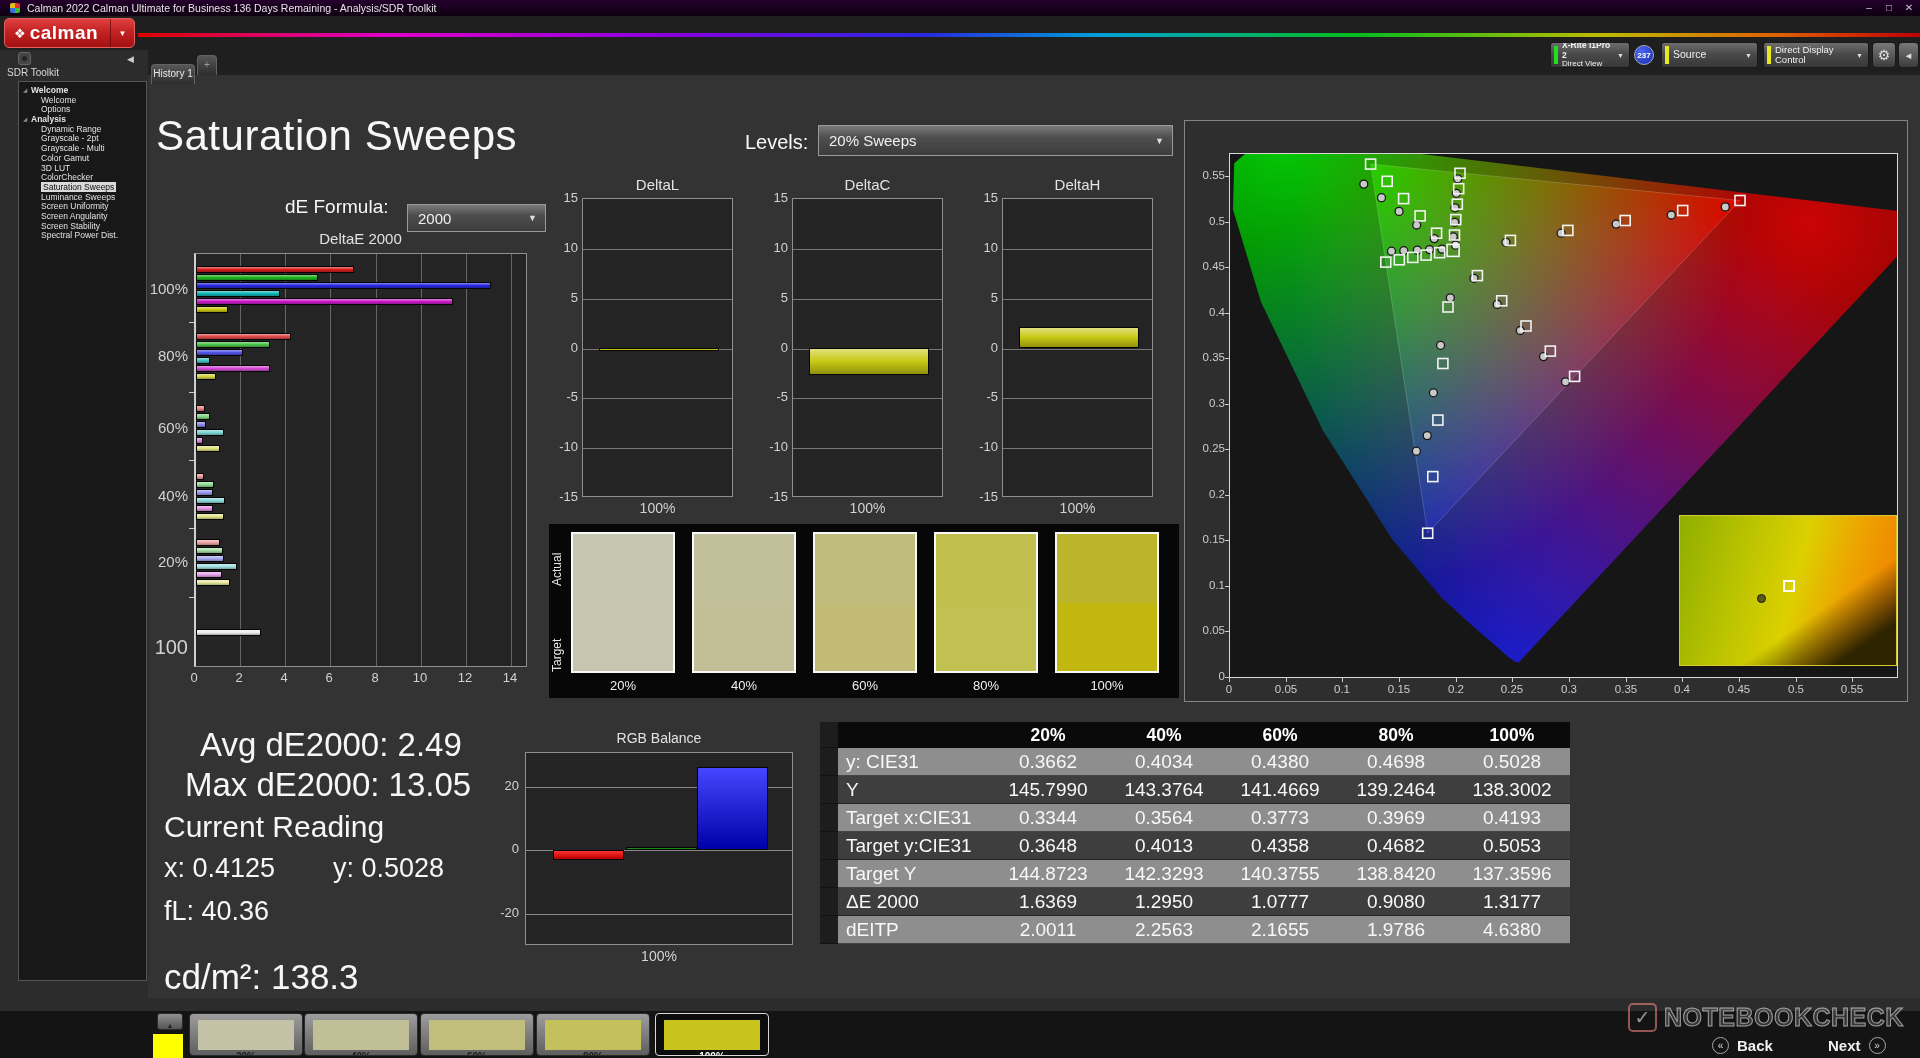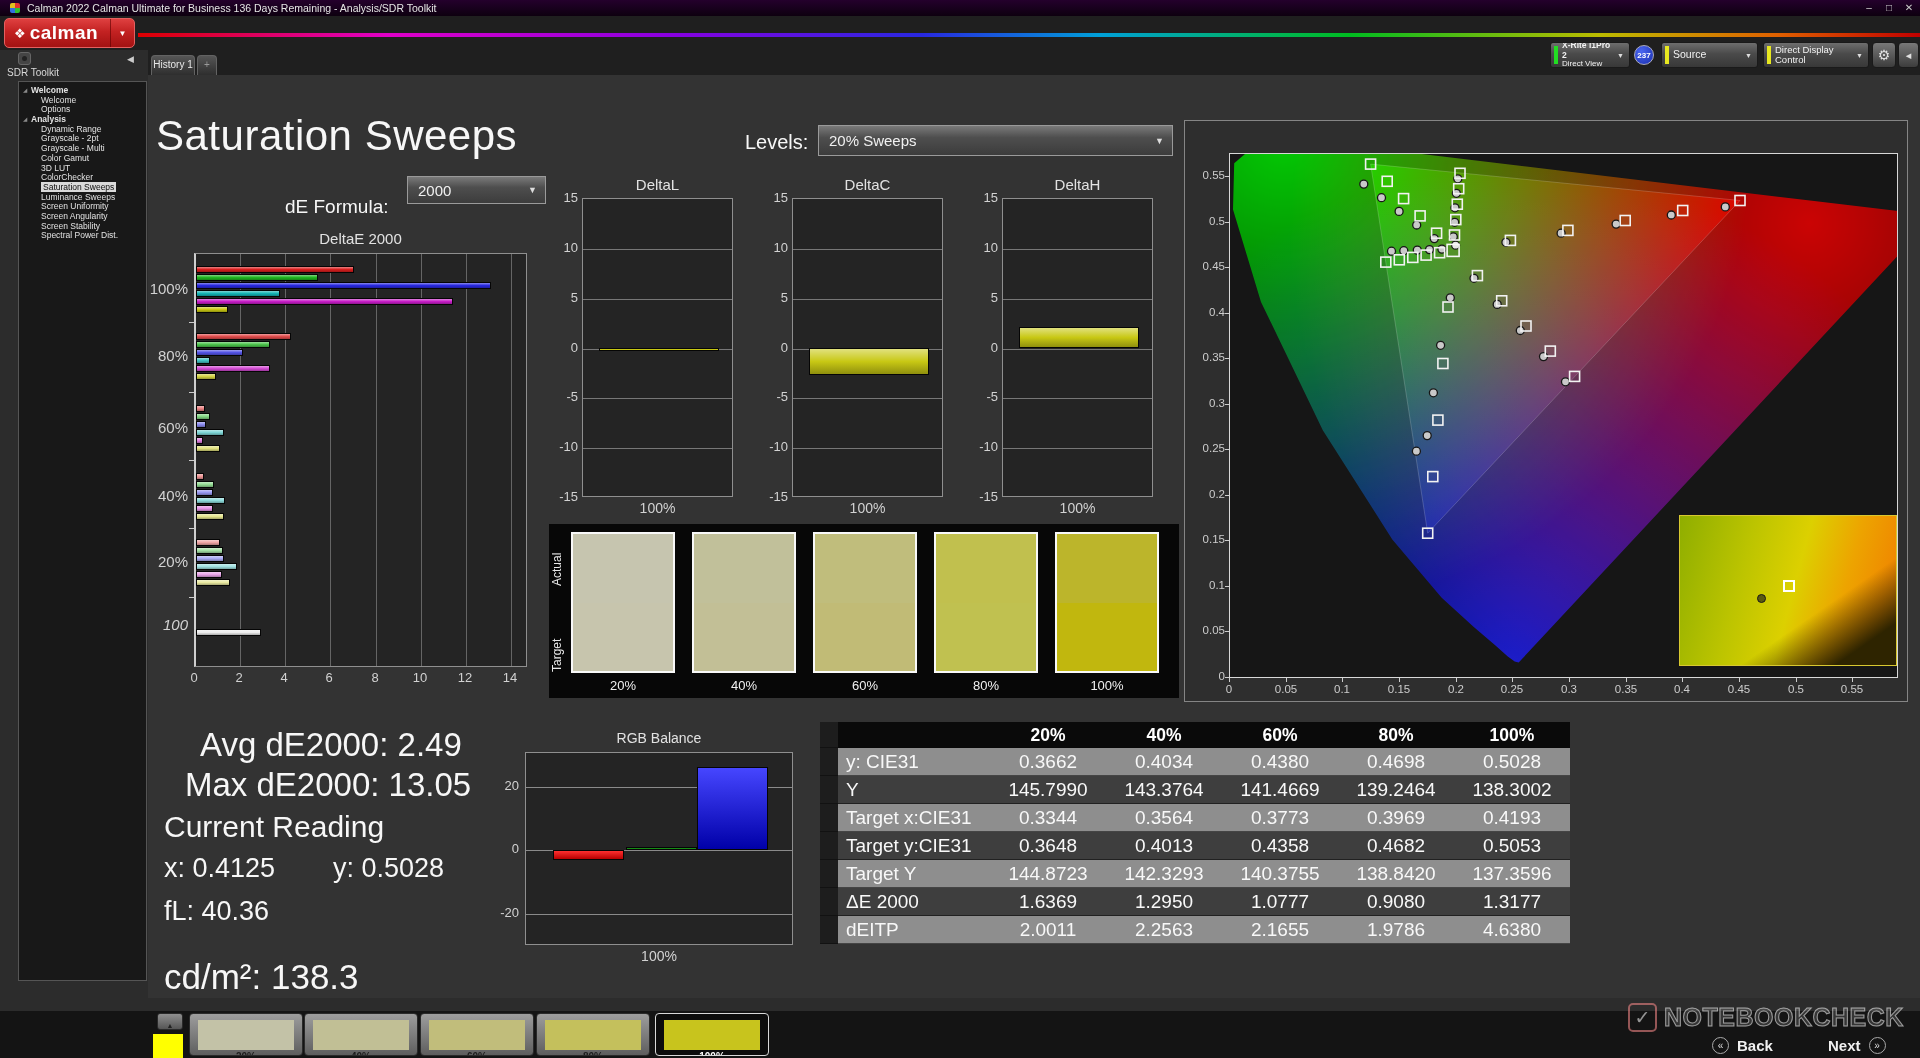--- a/index.html
+++ b/index.html
@@ -109,21 +109,21 @@
   </div>
 </div>
 
 <div id="appheader" class="abs"></div>
 <div id="rainbow" class="abs"></div>
 <div id="logo" class="abs">
   <span class="dg">❖</span>
   <span class="lt">calman</span>
   <span class="dd">▼</span>
 </div>
-<div class="tab abs" style="left:151px;width:44px;">History 1</div>
+<div class="tab abs" style="left:151px;width:44px;margin-top:9px;">History 1</div>
 <div class="tab abs" style="left:197px;width:20px;color:#9a9a9a;">+</div>
 
 <div class="hdrdrop" style="left:1550px;width:80px;">
   <div class="accent" style="background: rgb(34, 221, 34);"></div>
   <div class="cap">
     <div style="font-size:8.5px;font-weight:bold;">X-Rite i1Pro 2</div>
     <div style="font-size:8px;">Direct View</div>
   </div>
   <div class="car">▼</div>
 </div>
@@ -162,21 +162,21 @@
       <div class="trow item"><span>Luminance Sweeps</span></div>
       <div class="trow item"><span>Screen Uniformity</span></div>
       <div class="trow item"><span>Screen Angularity</span></div>
       <div class="trow item"><span>Screen Stability</span></div>
       <div class="trow item"><span>Spectral Power Dist.</span></div>
     </div>
 </div>
 
 <div class="bigtxt" style="left:156px;top:112px;font-size:42px;font-weight:300;letter-spacing:.5px;">Saturation Sweeps</div>
 <div class="bigtxt" style="left:285px;top:196px;font-size:19px;">dE Formula:</div>
-<div class="pgdrop" style="left:407px;top:176px;width:139px;height:28px;">
+<div class="pgdrop" style="left:407px;top:204px;width:139px;height:28px;">
   <span class="val">2000</span>
   <span class="car">▼</span>
 </div>
 <div class="bigtxt" style="left:745px;top:131px;font-size:20px;">Levels:</div>
 <div class="pgdrop" style="left:818px;top:125px;width:355px;height:31px;">
   <span class="val">20% Sweeps</span>
   <span class="car">▼</span>
 </div>
 
 <div id="deltaE">
@@ -232,21 +232,21 @@
     <div style="position: absolute; left: 189px; top: 322px; width: 5px; height: 1px; background: rgb(204, 204, 204);"></div>
     <div style="position: absolute; left: 189px; top: 392px; width: 5px; height: 1px; background: rgb(204, 204, 204);"></div>
     <div style="position: absolute; left: 189px; top: 460px; width: 5px; height: 1px; background: rgb(204, 204, 204);"></div>
     <div style="position: absolute; left: 189px; top: 528px; width: 5px; height: 1px; background: rgb(204, 204, 204);"></div>
     <div style="position: absolute; left: 189px; top: 597px; width: 5px; height: 1px; background: rgb(204, 204, 204);"></div>
     <div class="ylab" style="left: 118px; top: 280px; width: 70px; font-size: 15px;">100%</div>
     <div class="ylab" style="left: 118px; top: 347px; width: 70px; font-size: 15px;">80%</div>
     <div class="ylab" style="left: 118px; top: 419px; width: 70px; font-size: 15px;">60%</div>
     <div class="ylab" style="left: 118px; top: 487px; width: 70px; font-size: 15px;">40%</div>
     <div class="ylab" style="left: 118px; top: 553px; width: 70px; font-size: 15px;">20%</div>
-    <div class="ylab" style="left: 118px; top: 616px; width: 70px; font-size: 15px; font-style: italic;">100</div>
+    <div class="ylab" style="left: 118px; top: 636px; width: 70px; font-size: 20px;">100</div>
   </div>
 <div id="minis">
     <div class="ctitle" style="left: 582px; top: 176px; width: 151px;">DeltaL</div>
     <div class="plot" style="left: 582px; top: 198px; width: 151px; height: 299px;">
       <div class="gline-h" style="top: 50px;"></div>
       <div class="gline-h" style="top: 100px;"></div>
       <div class="gline-h" style="top: 150px;"></div>
       <div class="gline-h" style="top: 199px;"></div>
       <div class="gline-h" style="top: 249px;"></div>
       <div class="bar" style="left: 16px; width: 120px; top: 149px; height: 3px; background: linear-gradient(rgb(225, 225, 126), rgb(200, 200, 20) 50%, rgb(144, 144, 14));"></div>

